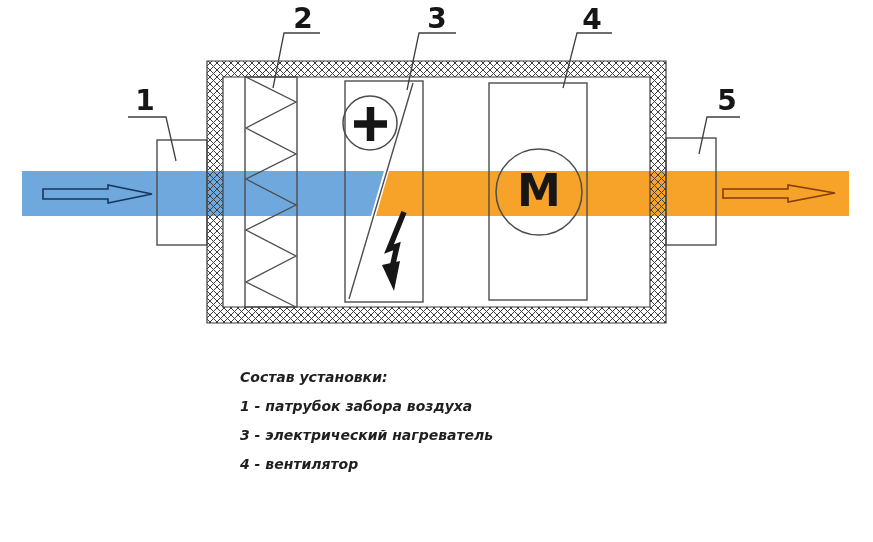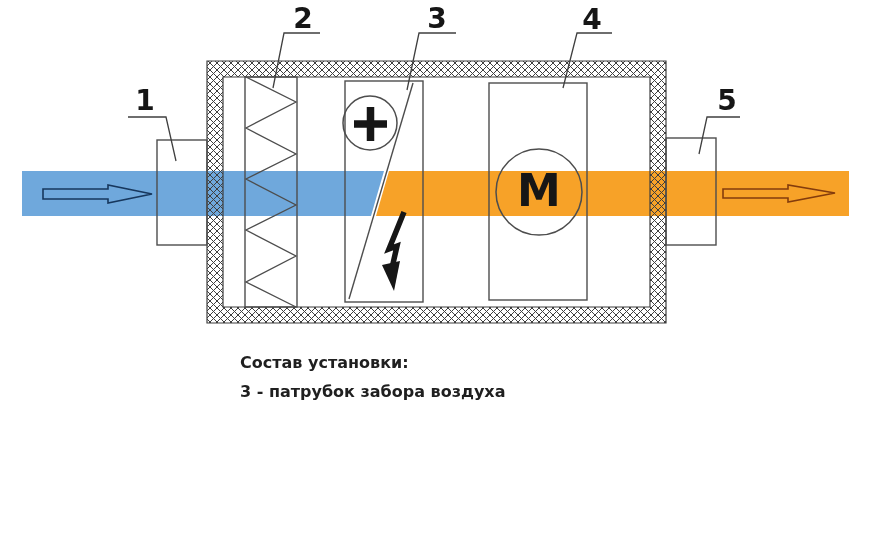--- a/index.html
+++ b/index.html
@@ -24,23 +24,24 @@
     position:absolute;
     left:539px;top:192px;
     transform:translate(-50%,-52%);
     font-size:44px;
     font-weight:700;
     color:#161616;
     line-height:1;
   }
   .legend{
     position:absolute;
-    left:240px;top:348px;
-    font-size:16px;
+    left:240px;top:363px;
+    font-size:14px;
     font-weight:700;
+    font-style:italic;
     color:#1f1f1f;
     line-height:29px;
     white-space:nowrap;
   }
 </style>
 </head>
 <body>
 
 <div class="canvas">
 
@@ -86,16 +87,18 @@
   <div class="digit" style="left:145px;top:101px;">1</div>
   <div class="digit" style="left:303px;top:19px;">2</div>
   <div class="digit" style="left:437px;top:19px;">3</div>
   <div class="digit" style="left:592px;top:20px;">4</div>
   <div class="digit" style="left:727px;top:101px;">5</div>
 
   <div class="motor-letter">M</div>
 
   <div class="legend">
     <div>Состав установки:</div>
-    <div>3 - патрубок забора воздуха</div>
+    <div>1 - патрубок забора воздуха</div>
+    <div>3 - электрический нагреватель</div>
+    <div>4 - вентилятор</div>
   </div>
 
 </div>
 
 </body></html>

